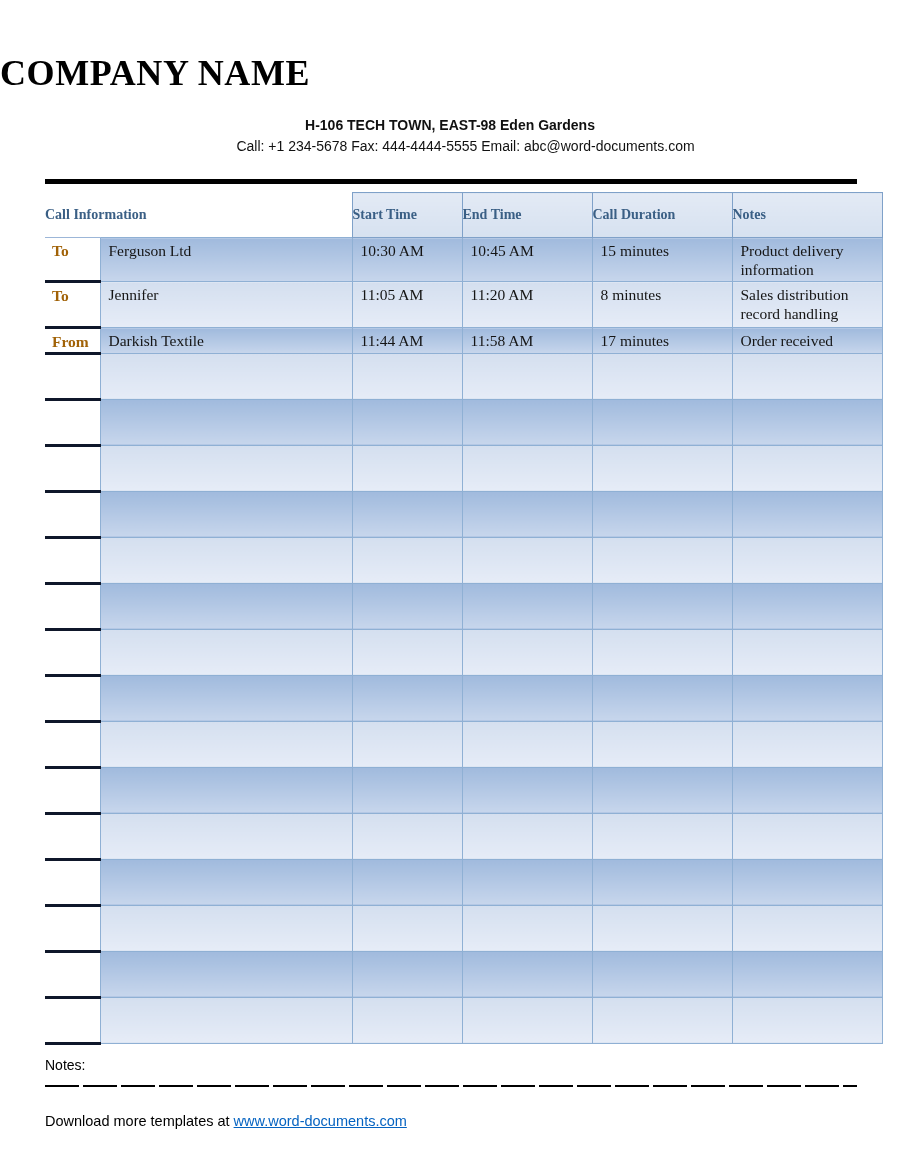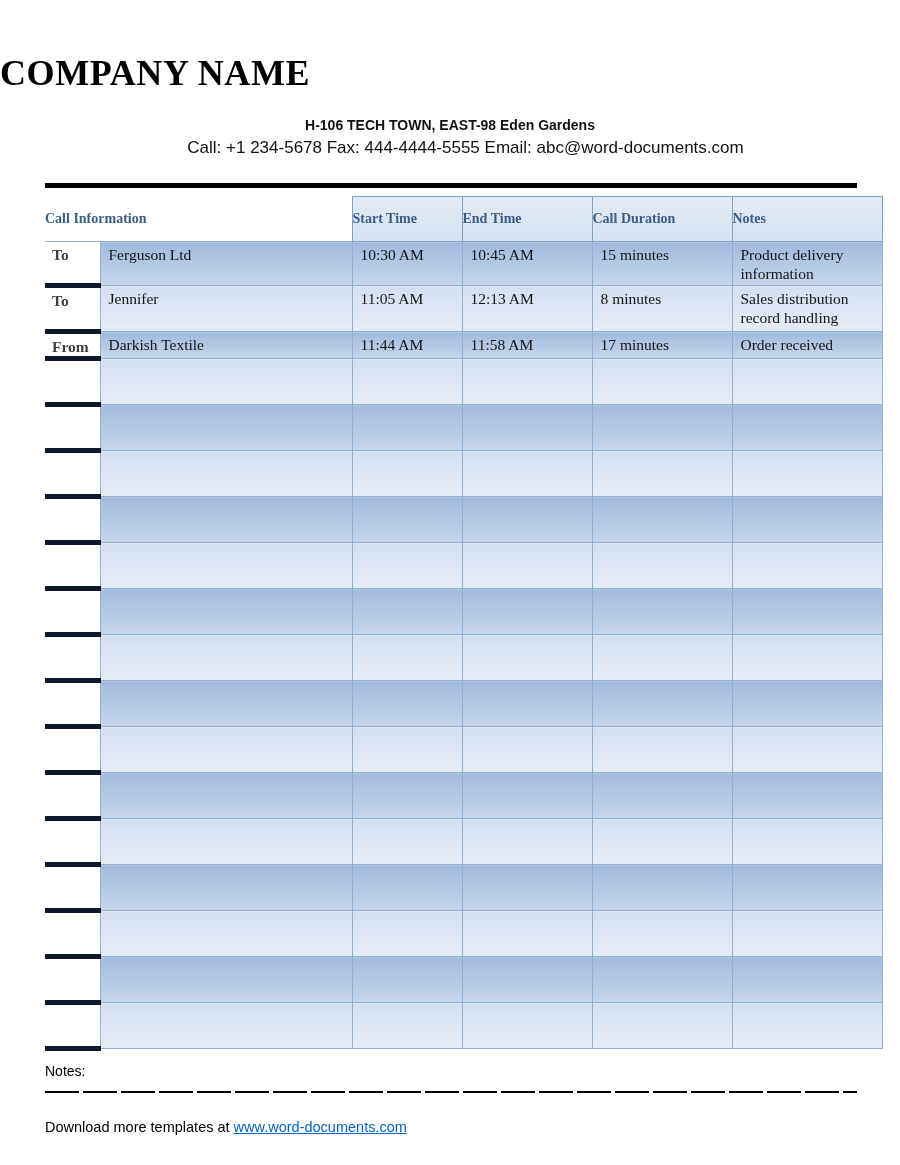--- a/index.html
+++ b/index.html
@@ -17,21 +17,21 @@
     font-size:36px; font-weight:bold; letter-spacing:0.6px; color:#000;
   }
   .address {
     margin-top:23px; text-align:center;
     font-family:"Liberation Sans", sans-serif;
     font-size:14px; font-weight:bold; color:#111;
   }
   .contact {
     margin-top:5px; text-align:center;
     font-family:"Liberation Sans", sans-serif;
-    font-size:17px; color:#111;margin-left:31px;
+    font-size:14px; color:#111;margin-left:31px;
   }
   .rule {
     margin:25px 0 0 45px; width:812px; height:5px; background:#000;
   }
 
   table.call-log {
     margin:8px 0 0 45px; width:837px;
     border-collapse:collapse; table-layout:fixed;
   }
   table.call-log th, table.call-log td { overflow:hidden; }
@@ -57,22 +57,22 @@
     font-size:15.5px; color:#151515;
     padding:4px 8px 2px 8px; vertical-align:top; line-height:1.2;
   }
   tbody tr.dark td.cell {
     background:linear-gradient(180deg,#A0BADD 0%,#C7D6EC 100%);
   }
   tbody tr.light td.cell {
     background:linear-gradient(180deg,#D4DFEF 0%,#E6ECF7 100%);
   }
   tbody td.dir {
-    background:#fff; border:none; border-bottom:5px solid #0f172a;
-    font-weight:bold; font-size:15.5px; color:#404040;
+    background:#fff; border:none; border-bottom:3px solid #0f172a;
+    font-weight:bold; font-size:15.5px; color:#a16207;
     padding:4px 4px 0 7px; vertical-align:top;
   }
   tbody tr:first-child td.dir { border-top:1px solid #9CB6D8; }
 
   .notes-label {
     margin:12px 0 0 45px;
     font-family:"Liberation Sans", sans-serif;
     font-size:14px; color:#000;
   }
   .notes-line {
@@ -121,21 +121,21 @@
           <td class="cell">Ferguson Ltd</td>
           <td class="cell">10:30 AM</td>
           <td class="cell">10:45 AM</td>
           <td class="cell">15 minutes</td>
           <td class="cell">Product delivery information</td>
         </tr>
         <tr class="light">
           <td class="dir">To</td>
           <td class="cell">Jennifer</td>
           <td class="cell">11:05 AM</td>
-          <td class="cell">12:13 AM</td>
+          <td class="cell">11:20 AM</td>
           <td class="cell">8 minutes</td>
           <td class="cell">Sales distribution record handling</td>
         </tr>
         <tr class="dark">
           <td class="dir">From</td>
           <td class="cell">Darkish Textile</td>
           <td class="cell">11:44 AM</td>
           <td class="cell">11:58 AM</td>
           <td class="cell">17 minutes</td>
           <td class="cell">Order received</td>

